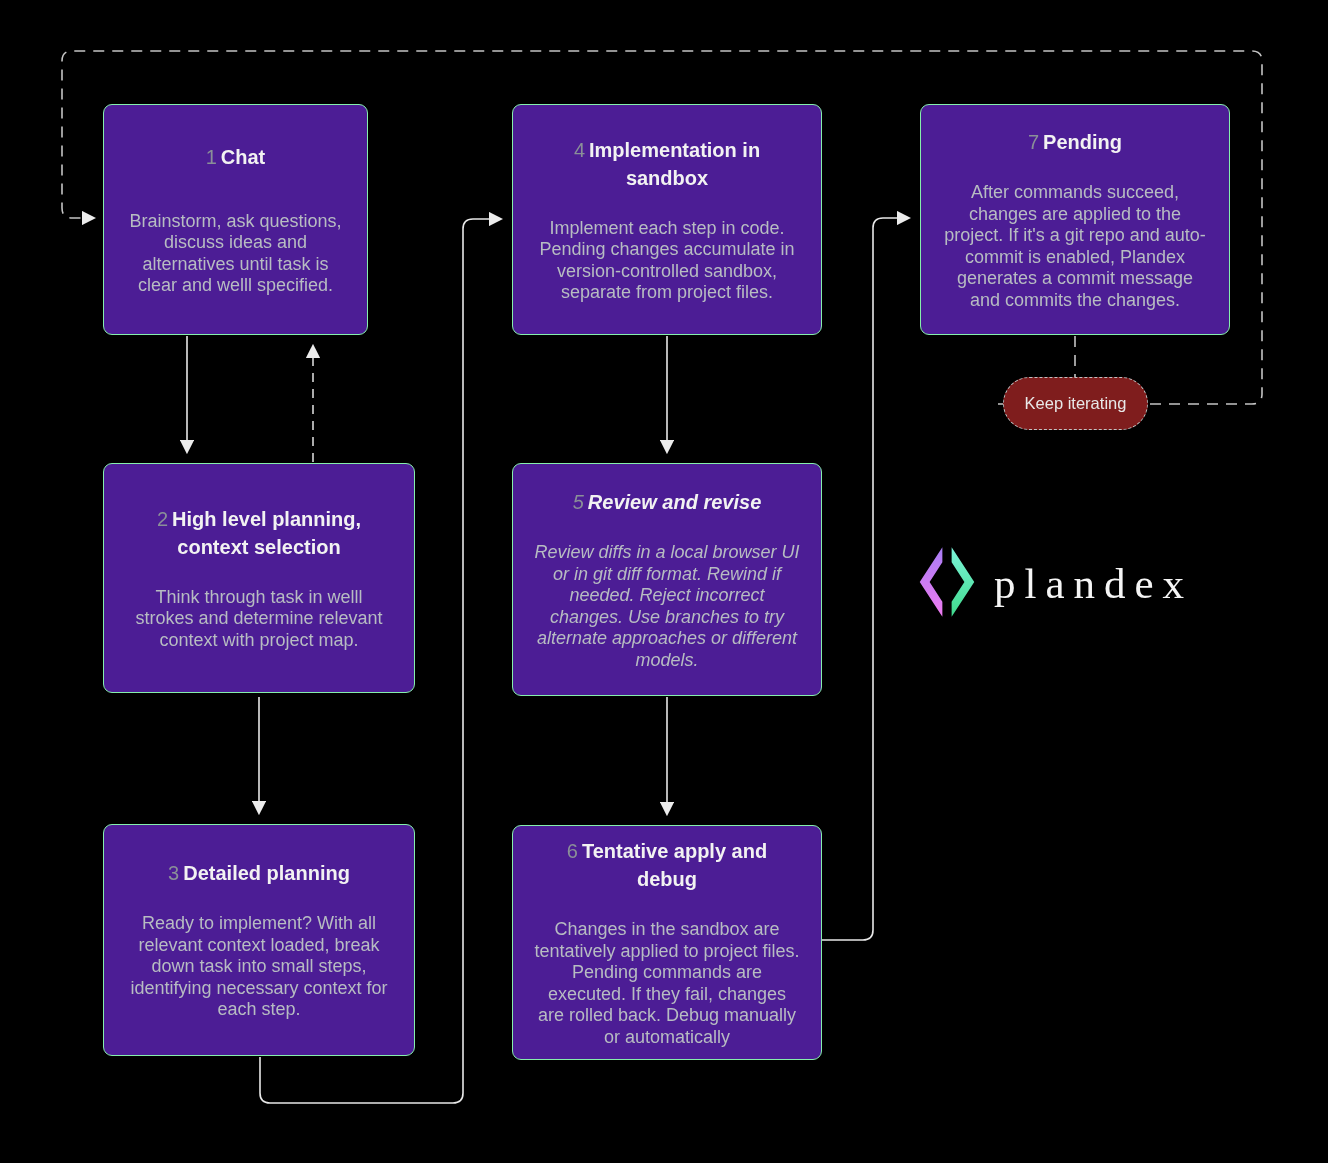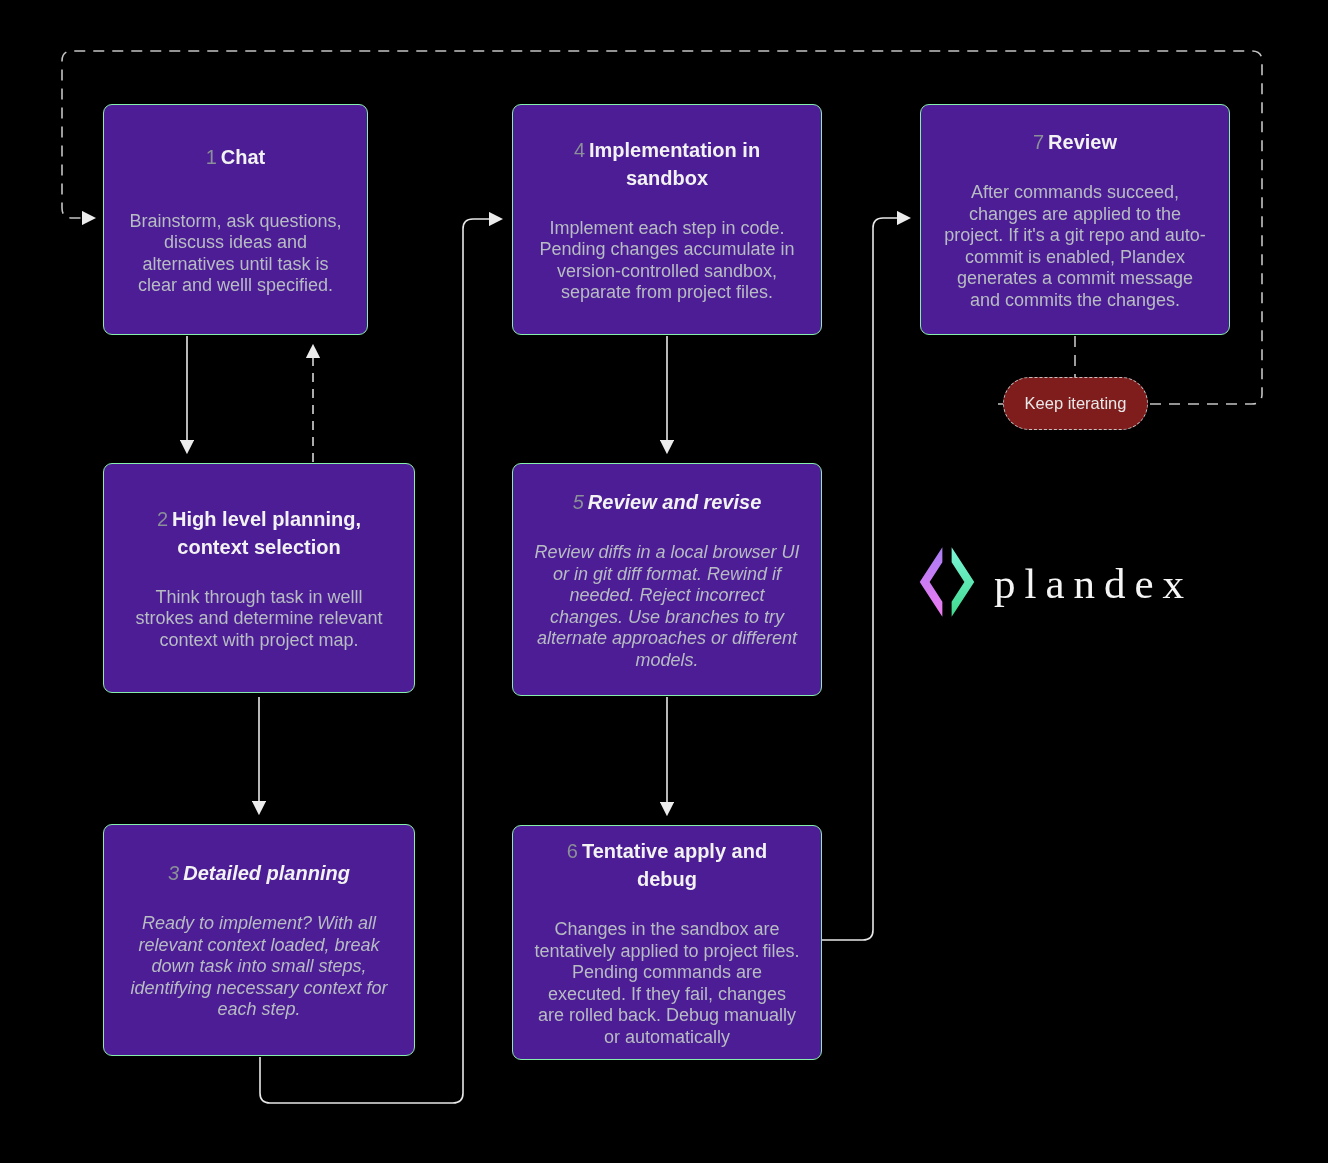--- a/index.html
+++ b/index.html
@@ -47,42 +47,42 @@
   <div class="step-box" style="left:103px;top:104px;width:265px;height:231px;gap:40px;">
     <div class="step-title"><span class="step-num">1</span><span>Chat</span></div>
     <div class="step-body">Brainstorm, ask questions, discuss ideas and alternatives until task is clear and welll specified.</div>
   </div>
 
   <div class="step-box" style="left:103px;top:463px;width:312px;height:230px;">
     <div class="step-title"><span class="step-num">2</span><span>High level planning, context selection</span></div>
     <div class="step-body">Think through task in welll strokes and determine relevant context with project map.</div>
   </div>
 
-  <div class="step-box" style="left:103px;top:824px;width:312px;height:232px;font-style:italic;">
+  <div class="step-box" style="left:103px;top:824px;width:312px;height:232px;">
     <div class="step-title"><span class="step-num">3</span><span>Detailed planning</span></div>
     <div class="step-body">Ready to implement? With all relevant context loaded, break down task into small steps, identifying necessary context for each step.</div>
   </div>
 
   <div class="step-box" style="left:512px;top:104px;width:310px;height:231px;">
     <div class="step-title"><span class="step-num">4</span><span>Implementation in sandbox</span></div>
     <div class="step-body">Implement each step in code. Pending changes accumulate in version-controlled sandbox, separate from project files.</div>
   </div>
 
   <div class="step-box" style="left:512px;top:463px;width:310px;height:233px;font-style:italic;">
     <div class="step-title"><span class="step-num">5</span><span>Review and revise</span></div>
     <div class="step-body">Review diffs in a local browser UI or in git diff format. Rewind if needed. Reject incorrect changes. Use branches to try alternate approaches or different models.</div>
   </div>
 
   <div class="step-box" style="left:512px;top:825px;width:310px;height:235px;">
     <div class="step-title"><span class="step-num">6</span><span>Tentative apply and debug</span></div>
     <div class="step-body">Changes in the sandbox are tentatively applied to project files. Pending commands are executed. If they fail, changes are rolled back. Debug manually or automatically</div>
   </div>
 
   <div class="step-box" style="left:920px;top:104px;width:310px;height:231px;">
-    <div class="step-title"><span class="step-num">7</span><span>Review</span></div>
+    <div class="step-title"><span class="step-num">7</span><span>Pending</span></div>
     <div class="step-body">After commands succeed, changes are applied to the project. If it's a git repo and auto-commit is enabled, Plandex generates a commit message and commits the changes.</div>
   </div>
 
   <div class="pill">
     <span>Keep iterating</span>
   </div>
 
   <div class="logo">
     <svg width="58" height="74" viewBox="0 0 100 126">
       <defs>

